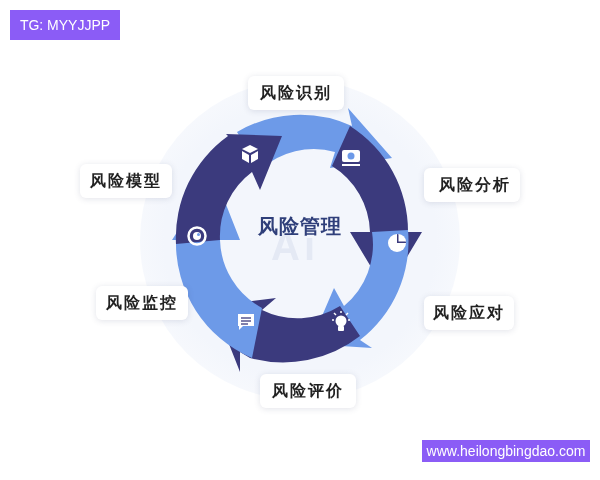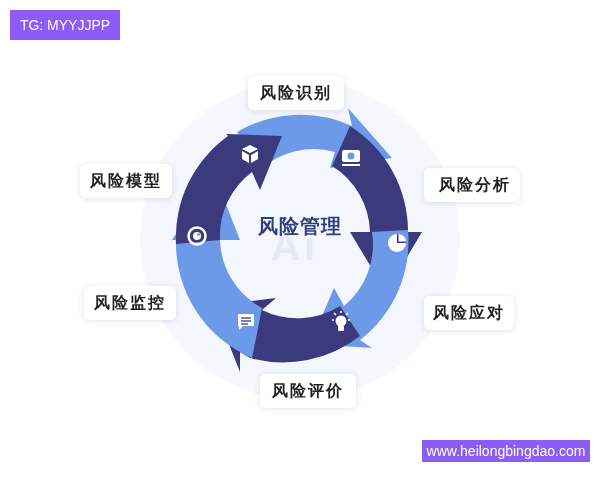--- a/index.html
+++ b/index.html
@@ -111,21 +111,21 @@
 </div>
 <div class="label-box" style="left:424px; top:168px; width:62px;padding-left:20px;">
   <span>风险分析</span>
 </div>
 <div class="label-box" style="left:424px; top:296px; width:62px;">
   <span>风险应对</span>
 </div>
 <div class="label-box" style="left:260px; top:374px; width:68px;">
   <span>风险评价</span>
 </div>
-<div class="label-box" style="left:84px; top:286px; width:64px;">
+<div class="label-box" style="left:96px; top:286px; width:64px;">
   <span>风险监控</span>
 </div>
 <div class="label-box" style="left:80px; top:164px; width:64px;text-align:center;">
   <span>风险模型</span>
 </div>
 
 <div class="tag" style="left:422px; top:440px; width:168px; height:22px;">
   <span>www.heilongbingdao.com</span>
 </div>
 

